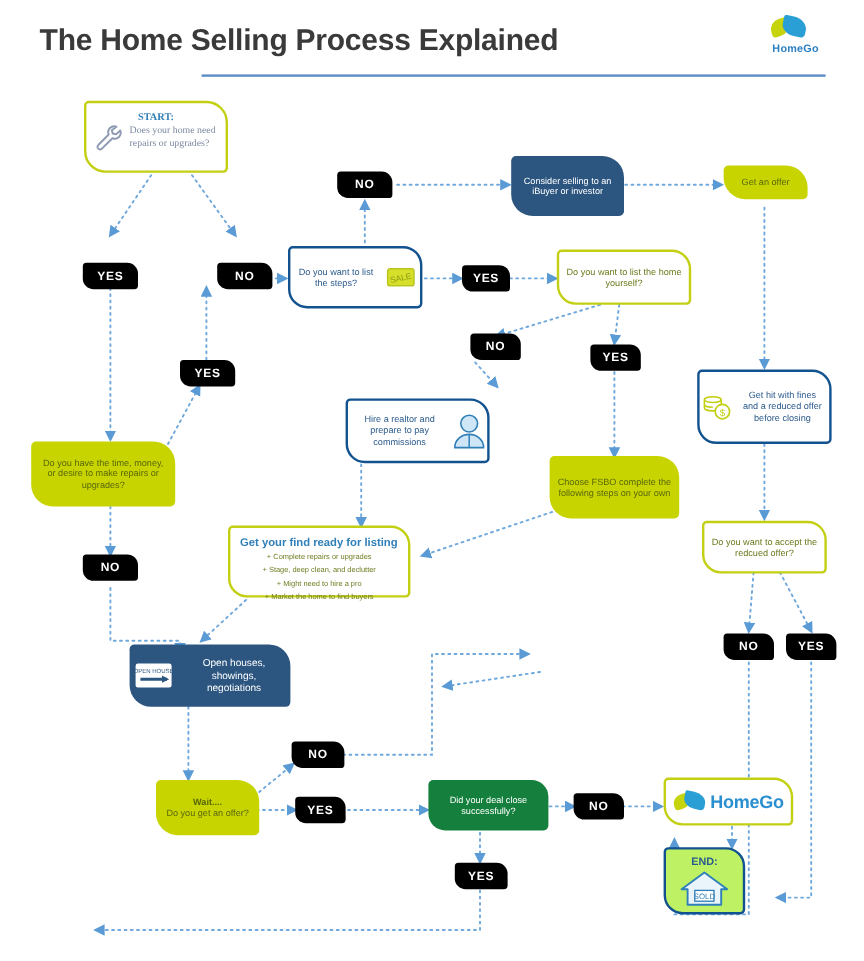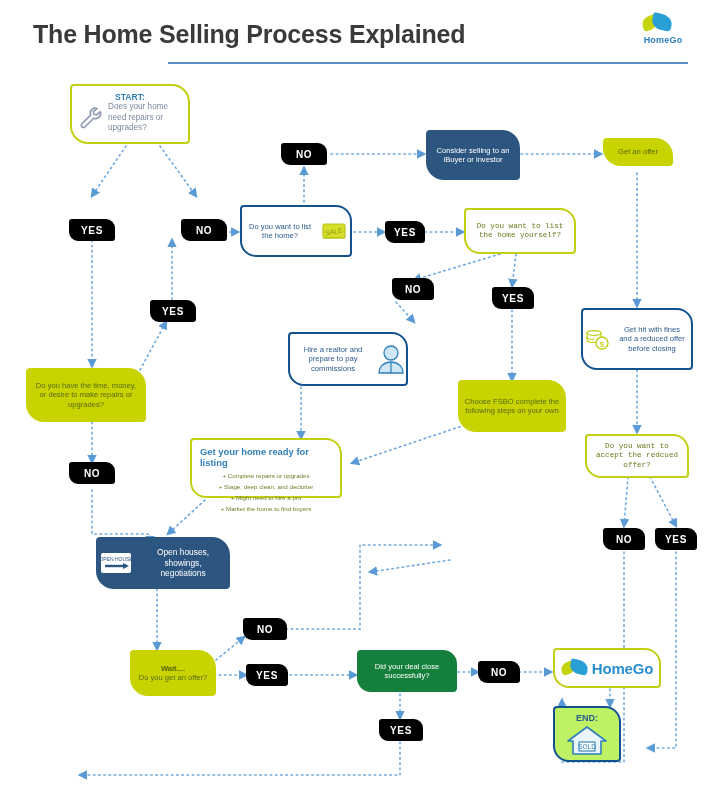--- a/index.html
+++ b/index.html
@@ -32,21 +32,21 @@
 
   
   .node{position:absolute;box-sizing:border-box;display:flex;align-items:center;justify-content:center;}
   .node .body{width:100%;padding:0 6px;text-align:center;line-height:1.25;}
 
   
   .lime{background:#c8d400;color:#5d6b00;border-radius:4px 18px 4px 18px;}
   .lime .body{color:#59670b;}
   
   .limeout{background:#ffffff;border:2.2px solid #c2cf12;border-radius:4px 16px 4px 16px;}
-  .limeout .body{color:#6b7a1e;font-family:Liberation Mono, monospace;}
+  .limeout .body{color:#6b7a1e;}
   
   .navy{background:#2c5680;border-radius:4px 18px 4px 18px;}
   .navy .body{color:#ffffff;}
   
   .navyout{background:#ffffff;border:2.4px solid #12528f;border-radius:4px 16px 4px 16px;}
   .navyout .body{color:#2b5a8c;}
   
   .slate{background:#15803d;border-radius:4px 14px 4px 14px;}
   .slate .body{color:#ffffff;}
 
@@ -176,21 +176,21 @@
       <path d="M400,694 L400,718"></path>
 
       <path d="M400,742 L400,775 L80,775"></path>
 
       <path d="M676,552 L676,748 L648,748"></path>
 
       <path d="M624,552 L624,762 L562,762 L562,700"></path>
     </g>
   </svg>
 
-  <div class="startnode" style="left:70px;top:84px;width:120px;height:60px;">
+  <div class="startnode" style="left:70px;top:84px;width:120px;height:60px;font-family:Liberation Serif, serif;">
     <div class="cap">START:</div>
     <div class="row">
       <svg class="ic" width="26" height="26" viewBox="0 0 24 24">
         <path d="M20.5 6.2a4.6 4.6 0 0 1-6 6L6.6 20a2 2 0 1 1-2.8-2.8l7.8-7.9a4.6 4.6 0 0 1 6-6L14 6.1l.7 2.4 2.5.7z" fill="none" stroke="#8f9bb3" stroke-width="1.5" stroke-linejoin="round"></path>
       </svg>
       <div class="tx">Does your home need repairs or upgrades?</div>
     </div>
   </div>
 
   <div class="pill" style="left:181px;top:219px;width:46px;height:22px;">NO</div>
@@ -201,21 +201,21 @@
 
   <div class="node navy" style="left:426px;top:130px;width:94px;height:50px;">
     <div class="body t8">Consider selling to an iBuyer or investor</div>
   </div>
 
   <div class="node lime" style="left:603px;top:138px;width:70px;height:28px;">
     <div class="body t8">Get an offer</div>
   </div>
 
   <div class="node navyout" style="left:240px;top:205px;width:112px;height:52px;">
-    <div class="body t8" style="flex:1;">Do you want to list the home?</div>
+    <div class="body t8" style="flex:1;">Do you want to list the steps?</div>
     <svg class="ic" width="32" height="28" viewBox="0 0 32 28">
       <rect x="5" y="7" width="22" height="14" rx="2" fill="#d6e02a" stroke="#b9c41e" stroke-width="1.2"></rect>
       <path d="M5 21 L27 21" stroke="#b9c41e" stroke-width="1.2"></path>
       <text x="16" y="17" font-size="7" font-family="Liberation Sans, sans-serif" fill="#8d9a12" text-anchor="middle" transform="rotate(-12 16 15)">SALE</text>
     </svg>
   </div>
 
   <div class="pill" style="left:385px;top:221px;width:40px;height:22px;">YES</div>
 
   <div class="node limeout" style="left:464px;top:208px;width:112px;height:46px;">
@@ -256,34 +256,34 @@
     <div class="body t8">Do you have the time, money, or desire to make repairs or upgrades?</div>
   </div>
 
   <div class="pill" style="left:69px;top:462px;width:46px;height:22px;">NO</div>
 
   <div class="node limeout" style="left:585px;top:434px;width:104px;height:44px;">
     <div class="body t8">Do you want to accept the redcued offer?</div>
   </div>
 
   <div class="listnode" style="left:190px;top:438px;width:152px;height:60px;">
-    <div class="hd">Get your home ready for listing</div>
+    <div class="hd">Get your find ready for listing</div>
     <ul>
       <li>Complete repairs or upgrades</li>
       <li>Stage, deep clean, and declutter</li>
       <li>Might need to hire a pro</li>
       <li>Market the home to find buyers</li>
     </ul>
   </div>
 
 
   <div class="pill" style="left:603px;top:528px;width:42px;height:22px;">NO</div>
   <div class="pill" style="left:655px;top:528px;width:42px;height:22px;">YES</div>
 
-  <div class="node navy" style="left:96px;top:537px;width:134px;height:52px;">
+  <div class="node navy" style="left:108px;top:537px;width:134px;height:52px;">
     <svg class="ic" width="40" height="32" viewBox="0 0 40 32">
       <rect x="5" y="6" width="30" height="20" rx="2" fill="#ffffff"></rect>
       <text x="20" y="14" font-size="5" font-family="Liberation Sans, sans-serif" fill="#2c5680" text-anchor="middle">OPEN HOUSE</text>
       <path d="M9 19 L31 19" stroke="#2c5680" stroke-width="2.4"></path>
       <path d="M27 16 L33 19 L27 22 z" fill="#2c5680"></path>
     </svg>
     <div class="body t9" style="flex:1;">Open houses, showings, negotiations</div>
   </div>
 
   <div class="pill" style="left:243px;top:618px;width:44px;height:22px;">NO</div>

